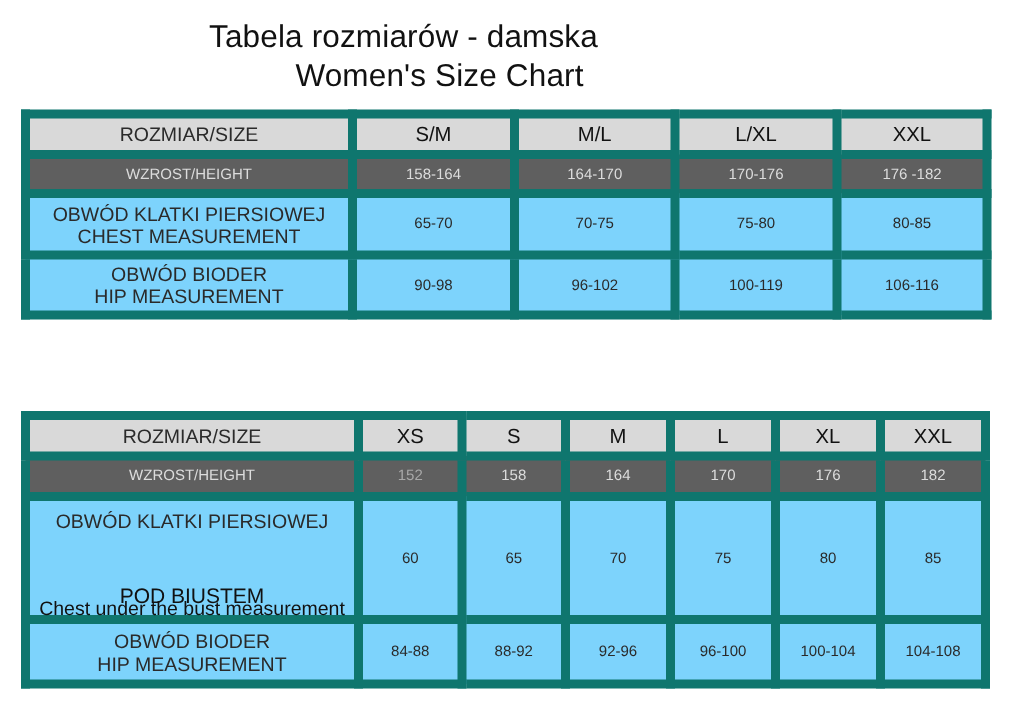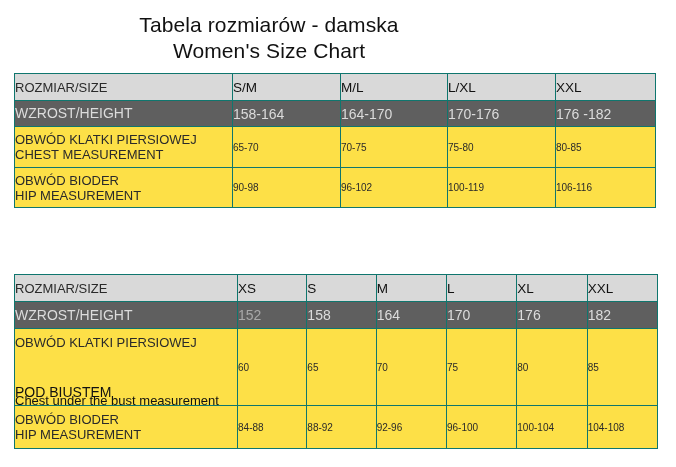--- a/index.html
+++ b/index.html
@@ -1,28 +1,28 @@
 <!DOCTYPE html>
 <html><head>
 <meta charset="utf-8">
 <style>
   html, body { margin:0; padding:0; background:#ffffff; }
   body { width:676px; height:467px; position:relative; overflow:hidden;
          font-family:"Liberation Sans", sans-serif; color:#1c1c1c; }
   .title { position:absolute; left:0; width:538px; text-align:center;
            font-size:21px; color:#111; letter-spacing:0.1px; }
   .t1 { top:13px; }
-  .t2 { top:39px; }
+  .t2 { top:39px;padding-left:24px; }
   table { position:absolute; border-collapse:collapse; table-layout:fixed; }
-  td { border:1px solid #0f766e; text-align:left; vertical-align:middle;
+  td { border:6px solid #0f766e; text-align:center; vertical-align:middle;
        padding:0; font-size:13px; color:#2a2a2a; overflow:visible; }
   tr.hdr td { background:#d9d9d9; }
   tr.hdr td.val { font-weight:normal; color:#111; font-size:13.5px; }
-  tr.dark td { background:#5f5f5f; color:#dcdcdc; font-size:14px; }
-  tr.white td { background:#fde047; }
+  tr.dark td { background:#5f5f5f; color:#dcdcdc; font-size:10px; }
+  tr.white td { background:#7dd3fc; }
   td.label { font-size:13px; line-height:15px; color:#2a2a2a; }
   tr.dark td.label { color:#dcdcdc; }
   td.val { font-size:10px; }
   #tbl1 { left:14px; top:73px; width:641px; }
   #tbl2 { left:14px; top:274px; width:644px; }
   .outer { border:1.5px solid #444; }
   .sub-big { font-size:14px; line-height:13px; color:#111; display:block;margin-top:36px; }
   .sub-small { font-size:13px; line-height:8px; color:#111; display:block; margin-top:-2px; }
 </style>
 </head>

